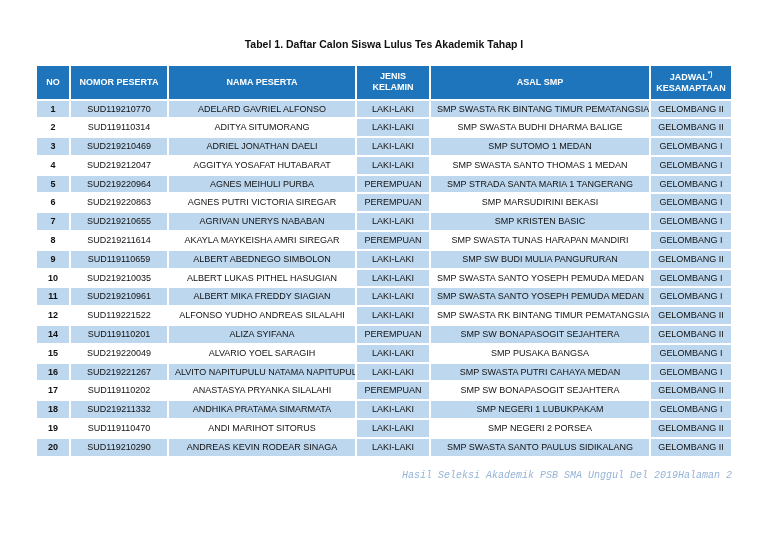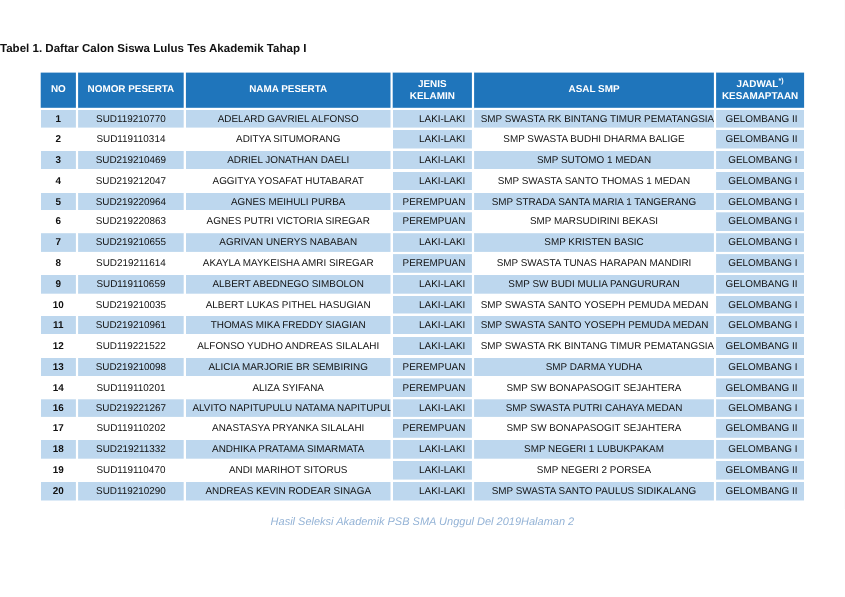--- a/index.html
+++ b/index.html
@@ -15,21 +15,21 @@
     font-family: "Liberation Sans", sans-serif;
   }
   .page {
     width: 768px; height: 543px;
     background: #ffffff;
     position: relative;
     overflow: hidden;
   }
   .title {
     padding-top: 38px;
-    text-align: left;
+    text-align: center;
     font-size: 10.5px;
     font-weight: bold;
     color: #111;
   }
   table {
     width: 696px;
     margin: 14px auto 12px auto;
     border-collapse: collapse;
     table-layout: fixed;
   }
@@ -49,32 +49,33 @@
     font-size: 9px;
     color: #111;
     border: 2px solid #ffffff;
     padding: 3px 6px;
     white-space: nowrap;
     overflow: hidden;
     background: #ffffff;
     line-height: 1.2;
   }
   tbody tr:nth-child(odd) td { background: var(--row-alt); }
-  tbody td.shaded { background: var(--row-alt); text-align: right; }
+  tbody td.shaded { background: var(--row-alt); }
   td.c, th.c { text-align: center; }
   td.l { text-align: center; }
   td.bold { font-weight: bold; }
   .footer {
     width: 696px;
     margin: 10px auto 0 auto;
     display: flex;
-    justify-content: center;
+    justify-content: flex-end;
     font-size: 10px;
     font-style: italic;
     color: var(--footer-color);
+    font-family: Liberation Mono, monospace;
   }
 </style>
 </head>
 <body>
 
 <div class="page">
   <div class="title">Tabel 1. Daftar Calon Siswa Lulus Tes Akademik Tahap I</div>
 
   <table>
     <colgroup>
@@ -175,48 +176,48 @@
           <td class="c bold">10</td>
           <td class="c">SUD219210035</td>
           <td class="l">ALBERT LUKAS PITHEL HASUGIAN</td>
           <td class="c shaded">LAKI-LAKI</td>
           <td class="l">SMP SWASTA SANTO YOSEPH PEMUDA MEDAN</td>
           <td class="c shaded">GELOMBANG I</td>
         </tr>
         <tr>
           <td class="c bold">11</td>
           <td class="c">SUD219210961</td>
-          <td class="l">THOMAS MIKA FREDDY SIAGIAN</td>
+          <td class="l">ALBERT MIKA FREDDY SIAGIAN</td>
           <td class="c shaded">LAKI-LAKI</td>
           <td class="l">SMP SWASTA SANTO YOSEPH PEMUDA MEDAN</td>
           <td class="c shaded">GELOMBANG I</td>
         </tr>
         <tr>
           <td class="c bold">12</td>
           <td class="c">SUD119221522</td>
           <td class="l">ALFONSO YUDHO ANDREAS SILALAHI</td>
           <td class="c shaded">LAKI-LAKI</td>
           <td class="l">SMP SWASTA RK BINTANG TIMUR PEMATANGSIANTAR</td>
           <td class="c shaded">GELOMBANG II</td>
         </tr>
         <tr>
-          <td class="c bold">13</td>
-          <td class="c">SUD219210098</td>
-          <td class="l">ALICIA MARJORIE BR SEMBIRING</td>
-          <td class="c shaded">PEREMPUAN</td>
-          <td class="l">SMP DARMA YUDHA</td>
-          <td class="c shaded">GELOMBANG I</td>
-        </tr>
-        <tr>
           <td class="c bold">14</td>
           <td class="c">SUD119110201</td>
           <td class="l">ALIZA SYIFANA</td>
           <td class="c shaded">PEREMPUAN</td>
           <td class="l">SMP SW BONAPASOGIT SEJAHTERA</td>
           <td class="c shaded">GELOMBANG II</td>
+        </tr>
+        <tr>
+          <td class="c bold">15</td>
+          <td class="c">SUD219220049</td>
+          <td class="l">ALVARIO YOEL SARAGIH</td>
+          <td class="c shaded">LAKI-LAKI</td>
+          <td class="l">SMP PUSAKA BANGSA</td>
+          <td class="c shaded">GELOMBANG I</td>
         </tr>
         <tr>
           <td class="c bold">16</td>
           <td class="c">SUD219221267</td>
           <td class="l">ALVITO NAPITUPULU NATAMA NAPITUPULU</td>
           <td class="c shaded">LAKI-LAKI</td>
           <td class="l">SMP SWASTA PUTRI CAHAYA MEDAN</td>
           <td class="c shaded">GELOMBANG I</td>
         </tr>
         <tr>

